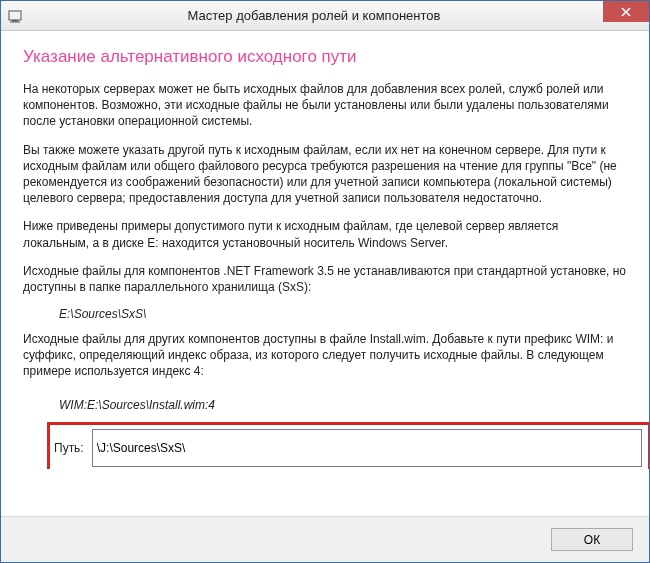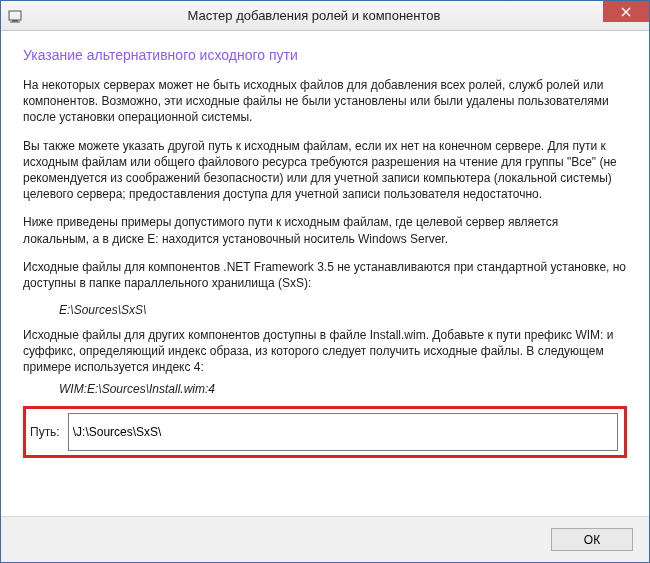--- a/index.html
+++ b/index.html
@@ -54,22 +54,22 @@
     font-size: 12px;
     cursor: pointer;
   }
   .content {
     flex: 1;
     padding: 14px 22px 8px 22px;
     overflow: hidden;
     color: #222;
   }
   .heading {
-    color: #8b5cf6;
-    font-size: 14px;
+    color: #ec4899;
+    font-size: 17px;
     margin: 2px 0 14px 0;
     font-weight: 400;
   }
   .para {
     margin: 0 0 12px 0;
     line-height: 1.35;
     font-size: 12px;
   }
   .indent {
     padding-left: 36px;
@@ -78,20 +78,21 @@
     font-style: italic;
   }
   .pathrow {
     display: flex;
     align-items: center;
     gap: 8px;
     margin-top: 6px;
     border: 3px solid #d22;
     padding: 4px 6px 4px 4px;
     width: 100%;
+    margin-left: 24px;
   }
   .pathrow label {
     font-size: 12px;
     white-space: nowrap;
   }
   .pathrow input {
     flex: 1;
     height: 22px;
     padding: 18px 4px;
     font-size: 12px;
@@ -145,21 +146,21 @@
   <div class="content">
     <div class="heading">Указание альтернативного исходного пути</div>
 
     <p class="para">На некоторых серверах может не быть исходных файлов для добавления всех ролей, служб ролей или компонентов. Возможно, эти исходные файлы не были установлены или были удалены пользователями после установки операционной системы.</p>
     <p class="para">Вы также можете указать другой путь к исходным файлам, если их нет на конечном сервере. Для пути к исходным файлам или общего файлового ресурса требуются разрешения на чтение для группы "Все" (не рекомендуется из соображений безопасности) или для учетной записи компьютера (локальной системы) целевого сервера; предоставления доступа для учетной записи пользователя недостаточно.</p>
     <p class="para">Ниже приведены примеры допустимого пути к исходным файлам, где целевой сервер является локальным, а в диске E: находится установочный носитель Windows Server.</p>
 
     <p class="para" style="margin-bottom:12px">Исходные файлы для компонентов .NET Framework 3.5 не устанавливаются при стандартной установке, но доступны в папке параллельного хранилища (SxS):</p>
     <div class="indent">E:\Sources\SxS\</div>
 
-    <p class="para" style="margin-bottom:6px">Исходные файлы для других компонентов доступны в файле Install.wim. Добавьте к пути префикс WIM: и суффикс, определяющий индекс образа, из которого следует получить исходные файлы. В следующем примере используется индекс 4:</p>
+    <p class="para" style="margin-bottom:18px">Исходные файлы для других компонентов доступны в файле Install.wim. Добавьте к пути префикс WIM: и суффикс, определяющий индекс образа, из которого следует получить исходные файлы. В следующем примере используется индекс 4:</p>
     <div class="indent">WIM:E:\Sources\Install.wim:4</div>
 
     <div class="pathrow">
       <label>Путь:</label>
       <input type="text" value="\J:\Sources\SxS\" style="">
     </div>
   </div>
 
   <div class="buttonbar">
     <button class="btn">ОК</button>

